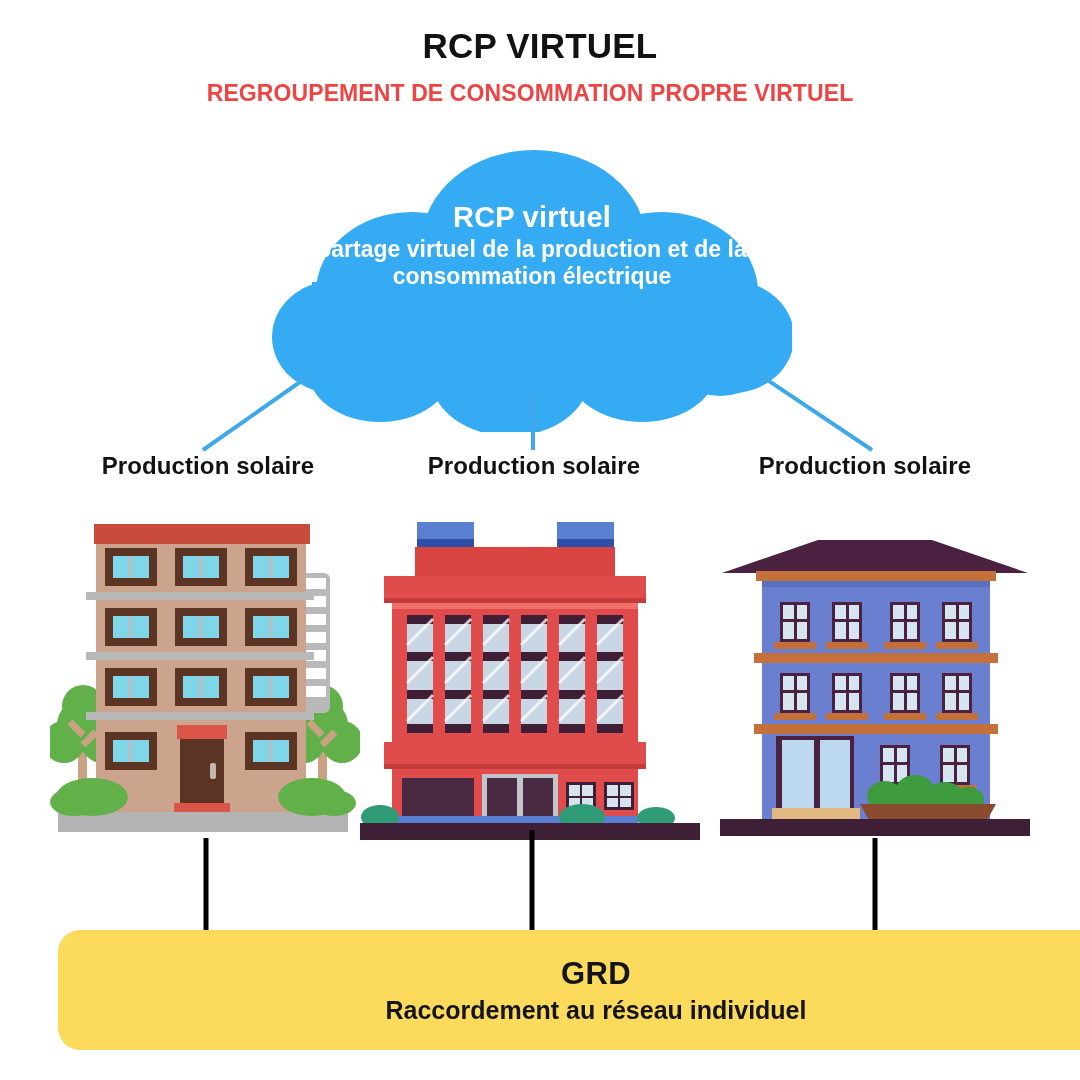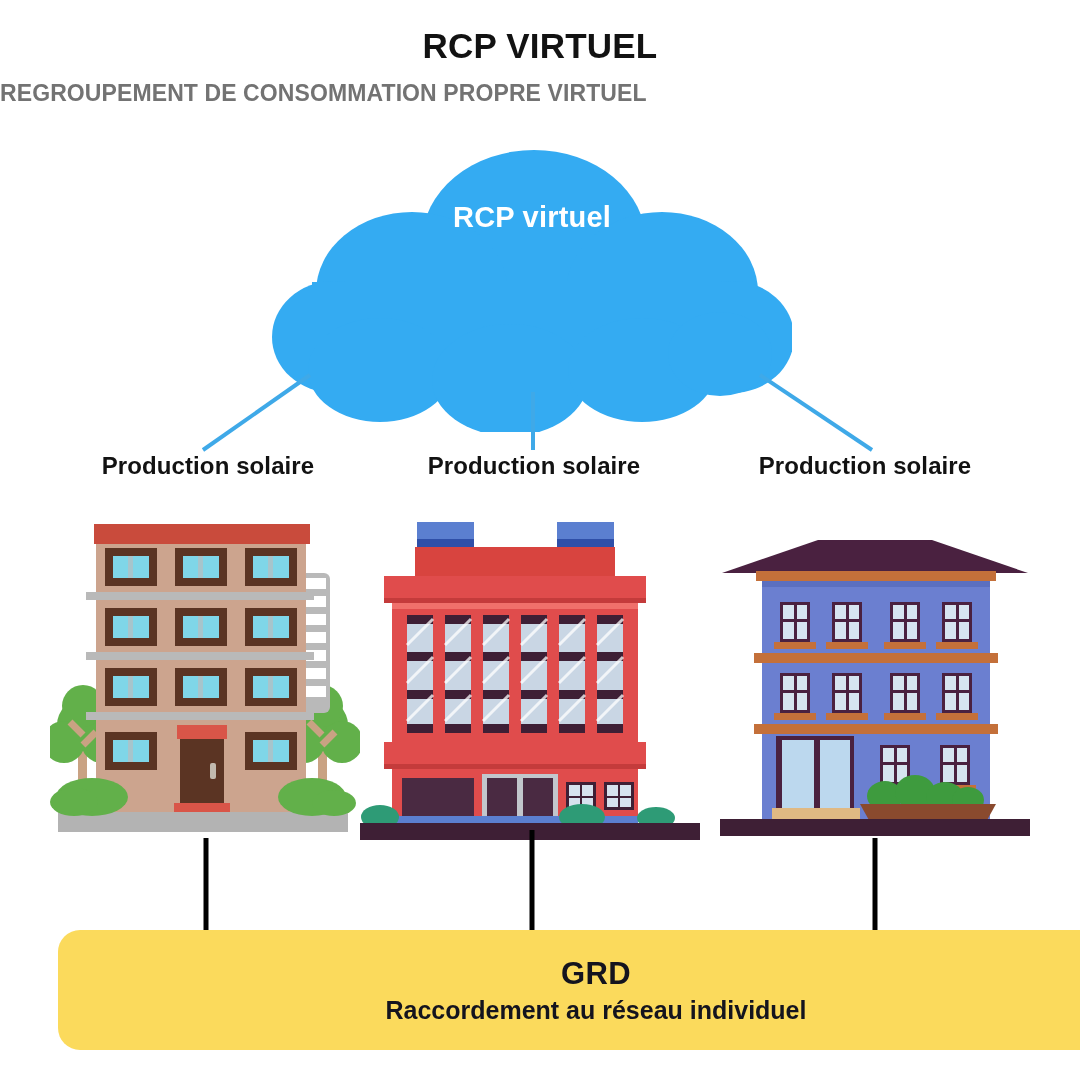--- a/index.html
+++ b/index.html
@@ -26,25 +26,25 @@
     text-align: center;
     font-size: 35px;
     font-weight: 900;
     letter-spacing: 0.2px;
     color: #121212;
   }
   #subtitle {
     position: absolute;
     left: 0; top: 80px;
     width: 1060px;
-    text-align: left;
+    text-align: center;
     font-size: 23px;
     font-weight: 900;
     letter-spacing: 0.1px;
-    color: #737373;
+    color: #ef4444;
   }
 
   
   #cloud-wrap {
     position: absolute;
     left: 272px; top: 132px;
     width: 520px; height: 300px;
   }
   #cloud-svg { display: block; width: 520px; height: 300px; }
   #cloud-text {
@@ -146,20 +146,21 @@
         <ellipse cx="460" cy="205" rx="62" ry="56"></ellipse>
         <rect x="40" y="150" width="440" height="96"></rect>
         <ellipse cx="108" cy="238" rx="72" ry="52"></ellipse>
         <ellipse cx="238" cy="248" rx="78" ry="56"></ellipse>
         <ellipse cx="370" cy="238" rx="74" ry="52"></ellipse>
         <ellipse cx="448" cy="222" rx="52" ry="42"></ellipse>
       </g>
     </svg>
     <div id="cloud-text">
       <span id="cloud-title">RCP virtuel</span>
+      <span id="cloud-sub">partage virtuel de la production et de la consommation électrique</span>
     </div>
   </div>
 
   <svg id="links-svg" viewBox="0 0 1080 140" xmlns="http://www.w3.org/2000/svg">
     <line x1="310" y1="45" x2="203" y2="120" stroke="#3FA9E8" stroke-width="4"></line>
     <line x1="533" y1="62" x2="533" y2="120" stroke="#3FA9E8" stroke-width="4"></line>
     <line x1="760" y1="45" x2="872" y2="120" stroke="#3FA9E8" stroke-width="4"></line>
   </svg>
 
   <div class="col-label" id="label-0">Production solaire</div>

